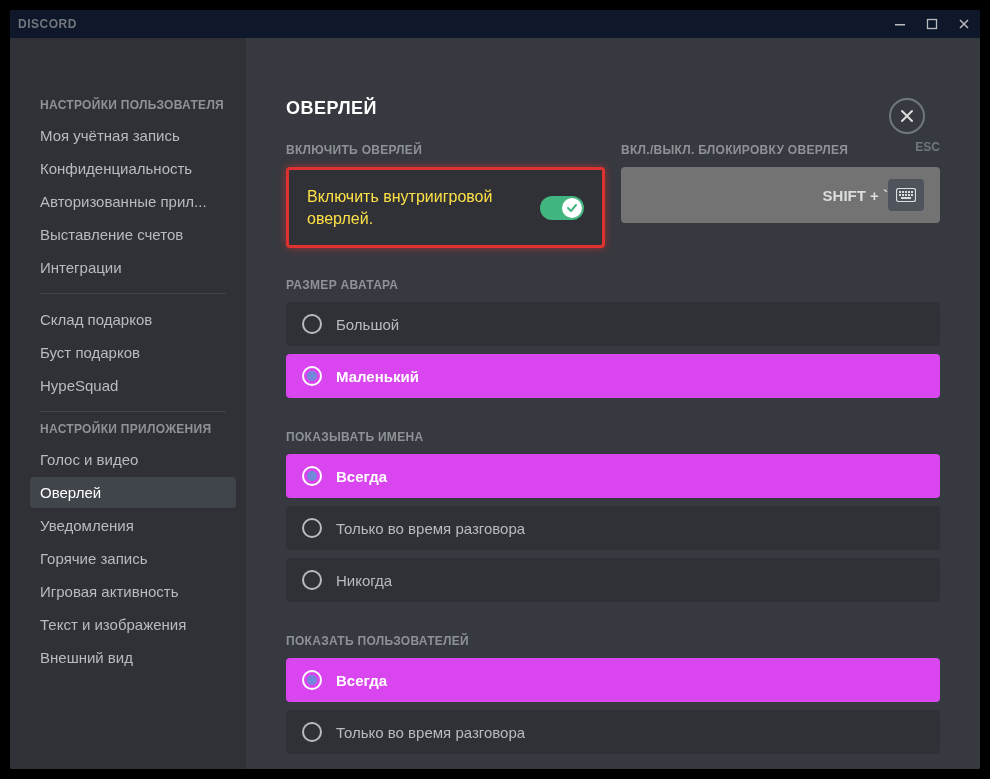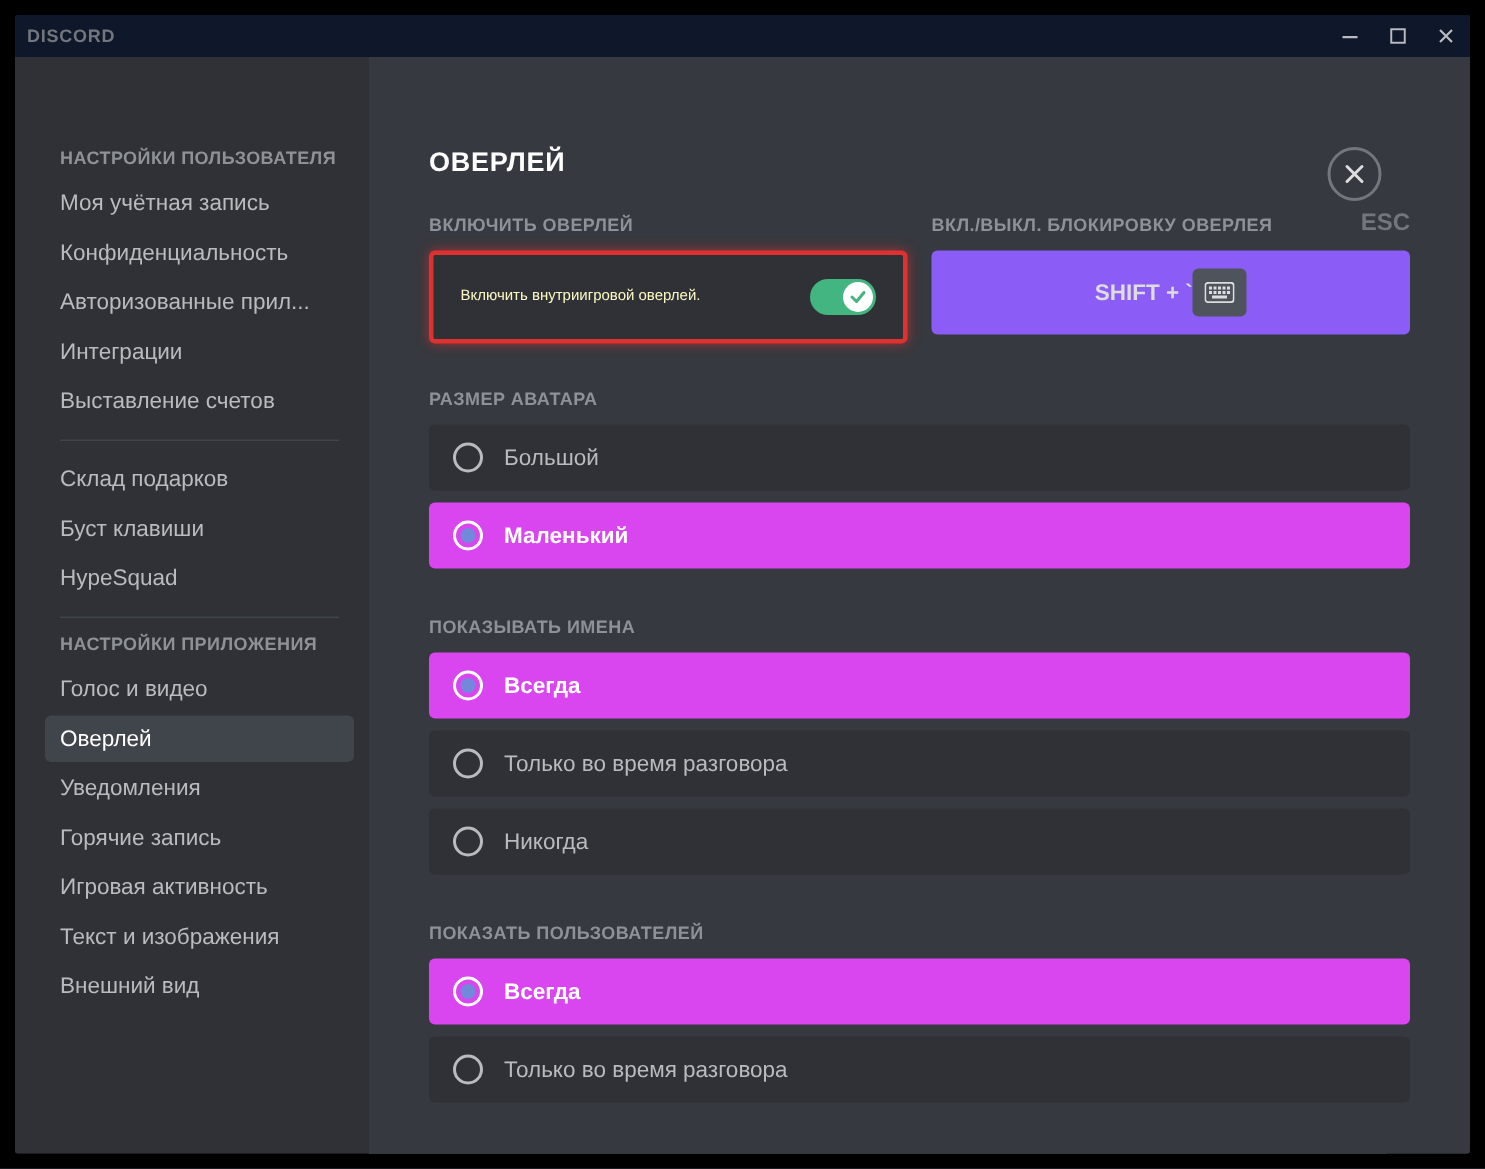--- a/index.html
+++ b/index.html
@@ -12,30 +12,30 @@
 .body { display: flex; flex: 1; overflow: hidden; position: relative; }
 .sidebar { width: 236px; background: #2f3136; padding: 60px 10px 32px 20px; overflow-y: auto; }
 .sidebar-header { color: #8e9297; font-size: 12px; font-weight: 700; letter-spacing: 0.3px; margin: 0 0 8px 10px; text-transform: uppercase; }
 .sidebar-item { color: #b9bbbe; font-size: 15px; padding: 7px 10px; border-radius: 4px; cursor: pointer; margin-bottom: 2px; white-space: nowrap; overflow: hidden; text-overflow: ellipsis; }
 .sidebar-item.selected { background: #40444b; color: #fff; }
 .sidebar-item.nitro { color: #7289da; }
 .divider { height: 1px; background: #40444b; margin: 10px 10px; }
 .content { flex: 1; background: #36393f; padding: 60px 40px 20px 40px; overflow-y: auto; position: relative; }
 .esc-btn { position: absolute; top: 60px; right: 40px; display: flex; flex-direction: column; align-items: center; gap: 6px; cursor: pointer; }
 .esc-circle { width: 36px; height: 36px; border-radius: 50%; border: 2px solid #72767d; display: flex; align-items: center; justify-content: center; color: #dcddde; }
-.esc-label { color: #72767d; font-size: 16px; font-weight: 600; padding-left: 41px; }
+.esc-label { color: #72767d; font-size: 12px; font-weight: 600; padding-left: 41px; }
 .page-title { color: #fff; font-size: 18px; font-weight: 700; letter-spacing: 0.5px; margin-bottom: 24px; text-transform: uppercase; }
 .section-header { color: #8e9297; font-size: 12px; font-weight: 700; letter-spacing: 0.3px; margin-bottom: 10px; text-transform: uppercase; }
 .row-2col { display: flex; gap: 16px; margin-bottom: 30px; }
 .col { flex: 1; display: flex; flex-direction: column; }
 .toggle-card { background: #2f3136; border-radius: 4px; padding: 16px 18px; display: flex; align-items: center; justify-content: space-between; gap: 12px; border: 3px solid #e03131; box-shadow: 0 0 8px rgba(224,49,49,0.6); }
-.toggle-label { color: #fef9c3; font-size: 10px; line-height: 1.35; }
+.toggle-label { color: #fde047; font-size: 16px; line-height: 1.35; }
 .toggle { width: 44px; height: 24px; background: #43b581; border-radius: 14px; position: relative; cursor: pointer; flex-shrink: 0; }
 .toggle-knob { position: absolute; right: 2px; top: 2px; width: 20px; height: 20px; background: #fff; border-radius: 50%; display: flex; align-items: center; justify-content: center; }
-.keybind-card { background: #8b5cf6; border-radius: 4px; padding: 14px 16px; display: flex; align-items: center; justify-content: center; height: 56px; }
+.keybind-card { background: #737373; border-radius: 4px; padding: 14px 16px; display: flex; align-items: center; justify-content: flex-end; height: 56px; }
 .keybind-text { color: #dcddde; font-size: 15px; font-weight: 600; }
 .kbd-btn { width: 36px; height: 32px; background: #4f545c; border-radius: 4px; display: flex; align-items: center; justify-content: center; color: #dcddde; cursor: pointer; }
 .section { margin-bottom: 32px; }
 .radio-row { background: #2f3136; border-radius: 4px; padding: 12px 16px; display: flex; align-items: center; gap: 14px; margin-bottom: 8px; cursor: pointer; }
 .radio-row.selected { background: #d946ef; }
 .radio-outer { width: 20px; height: 20px; border-radius: 50%; border: 2px solid #b9bbbe; display: flex; align-items: center; justify-content: center; flex-shrink: 0; }
 .radio-row.selected .radio-outer { border-color: #fff; }
 .radio-inner { width: 10px; height: 10px; border-radius: 50%; background: #7289da; display: none; }
 .radio-row.selected .radio-inner { display: block; }
 .radio-label { color: #b9bbbe; font-size: 15px; }
@@ -69,25 +69,25 @@
     </div>
   </div>
 
   <div class="body">
 
     <div class="sidebar">
       <div class="sidebar-header">НАСТРОЙКИ ПОЛЬЗОВАТЕЛЯ</div>
       <div class="sidebar-item">Моя учётная запись</div>
       <div class="sidebar-item">Конфиденциальность</div>
       <div class="sidebar-item">Авторизованные прил...</div>
+      <div class="sidebar-item">Выставление счетов</div>
       <div class="sidebar-item">Интеграции</div>
-      <div class="sidebar-item">Выставление счетов</div>
       <div class="divider"></div>
       <div class="sidebar-item">Склад подарков</div>
-      <div class="sidebar-item">Буст клавиши</div>
+      <div class="sidebar-item">Буст подарков</div>
       <div class="sidebar-item">HypeSquad</div>
       <div class="divider"></div>
       <div class="sidebar-header">НАСТРОЙКИ ПРИЛОЖЕНИЯ</div>
       <div class="sidebar-item">Голос и видео</div>
       <div class="sidebar-item selected">Оверлей</div>
       <div class="sidebar-item">Уведомления</div>
       <div class="sidebar-item">Горячие запись</div>
       <div class="sidebar-item">Игровая активность</div>
       <div class="sidebar-item">Текст и изображения</div>
       <div class="sidebar-item">Внешний вид</div>

